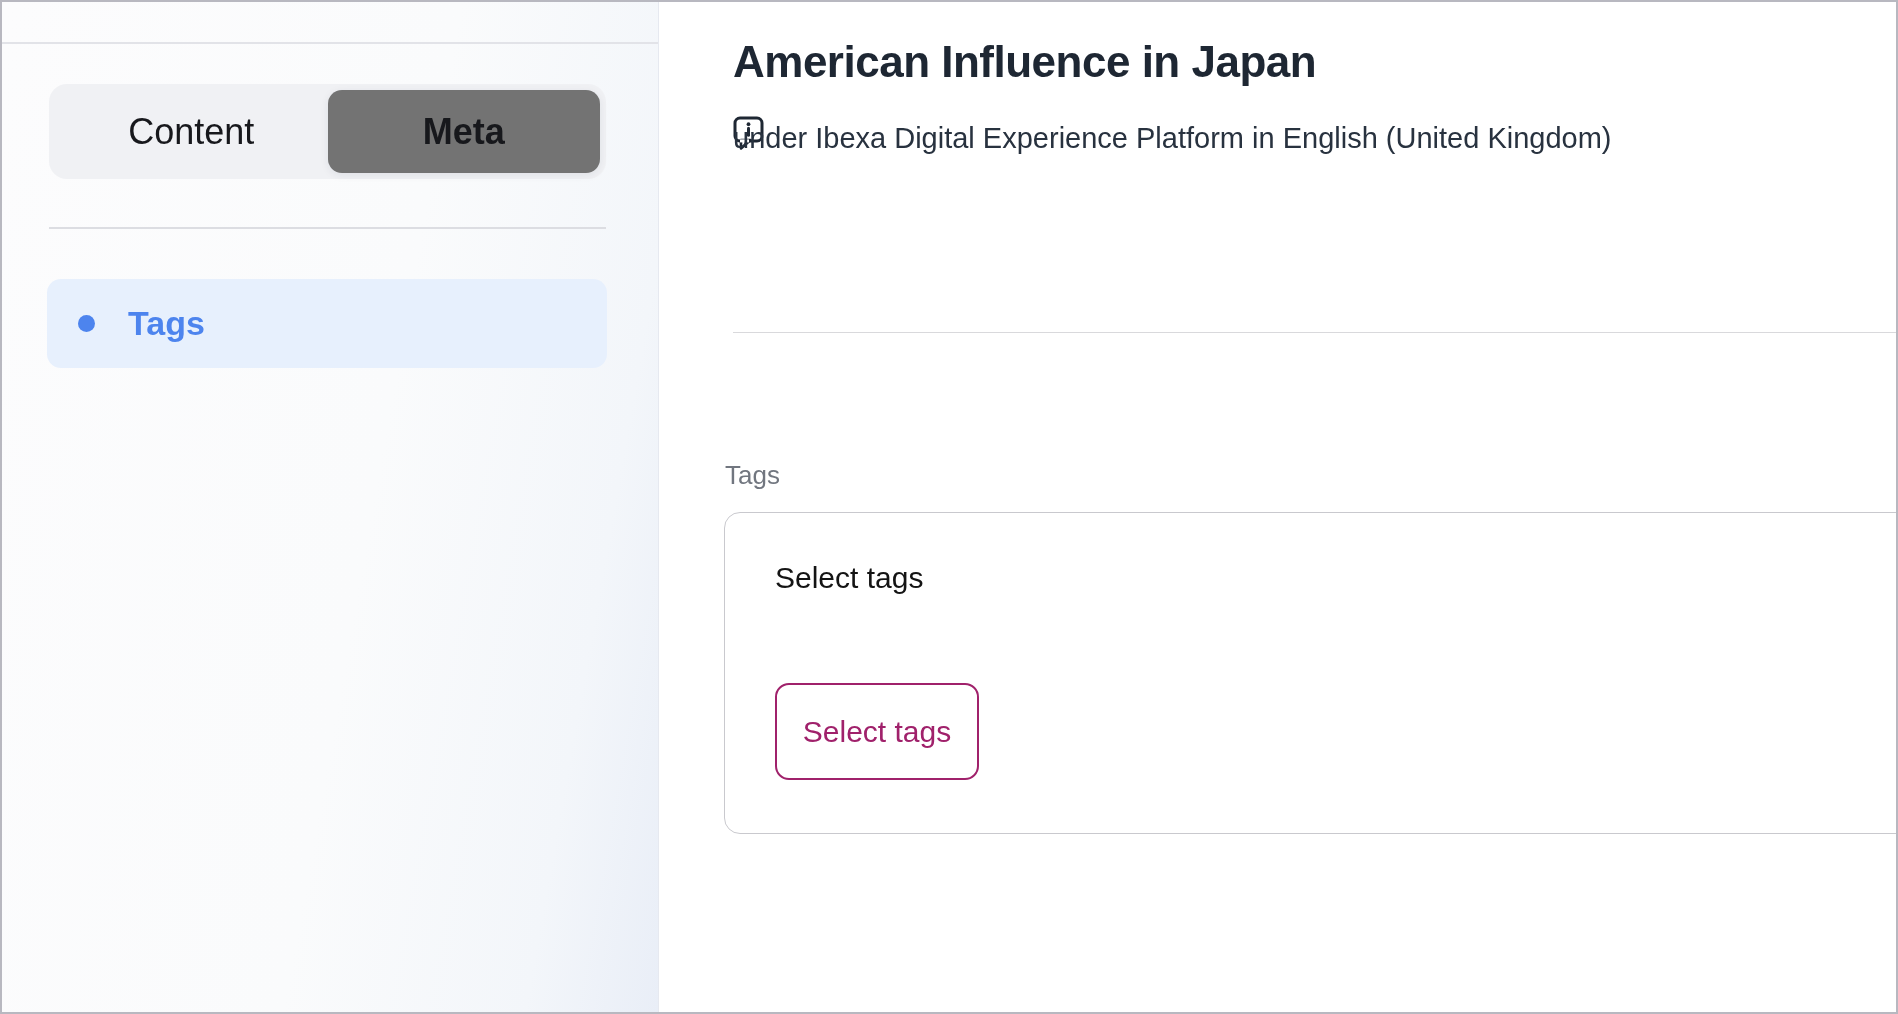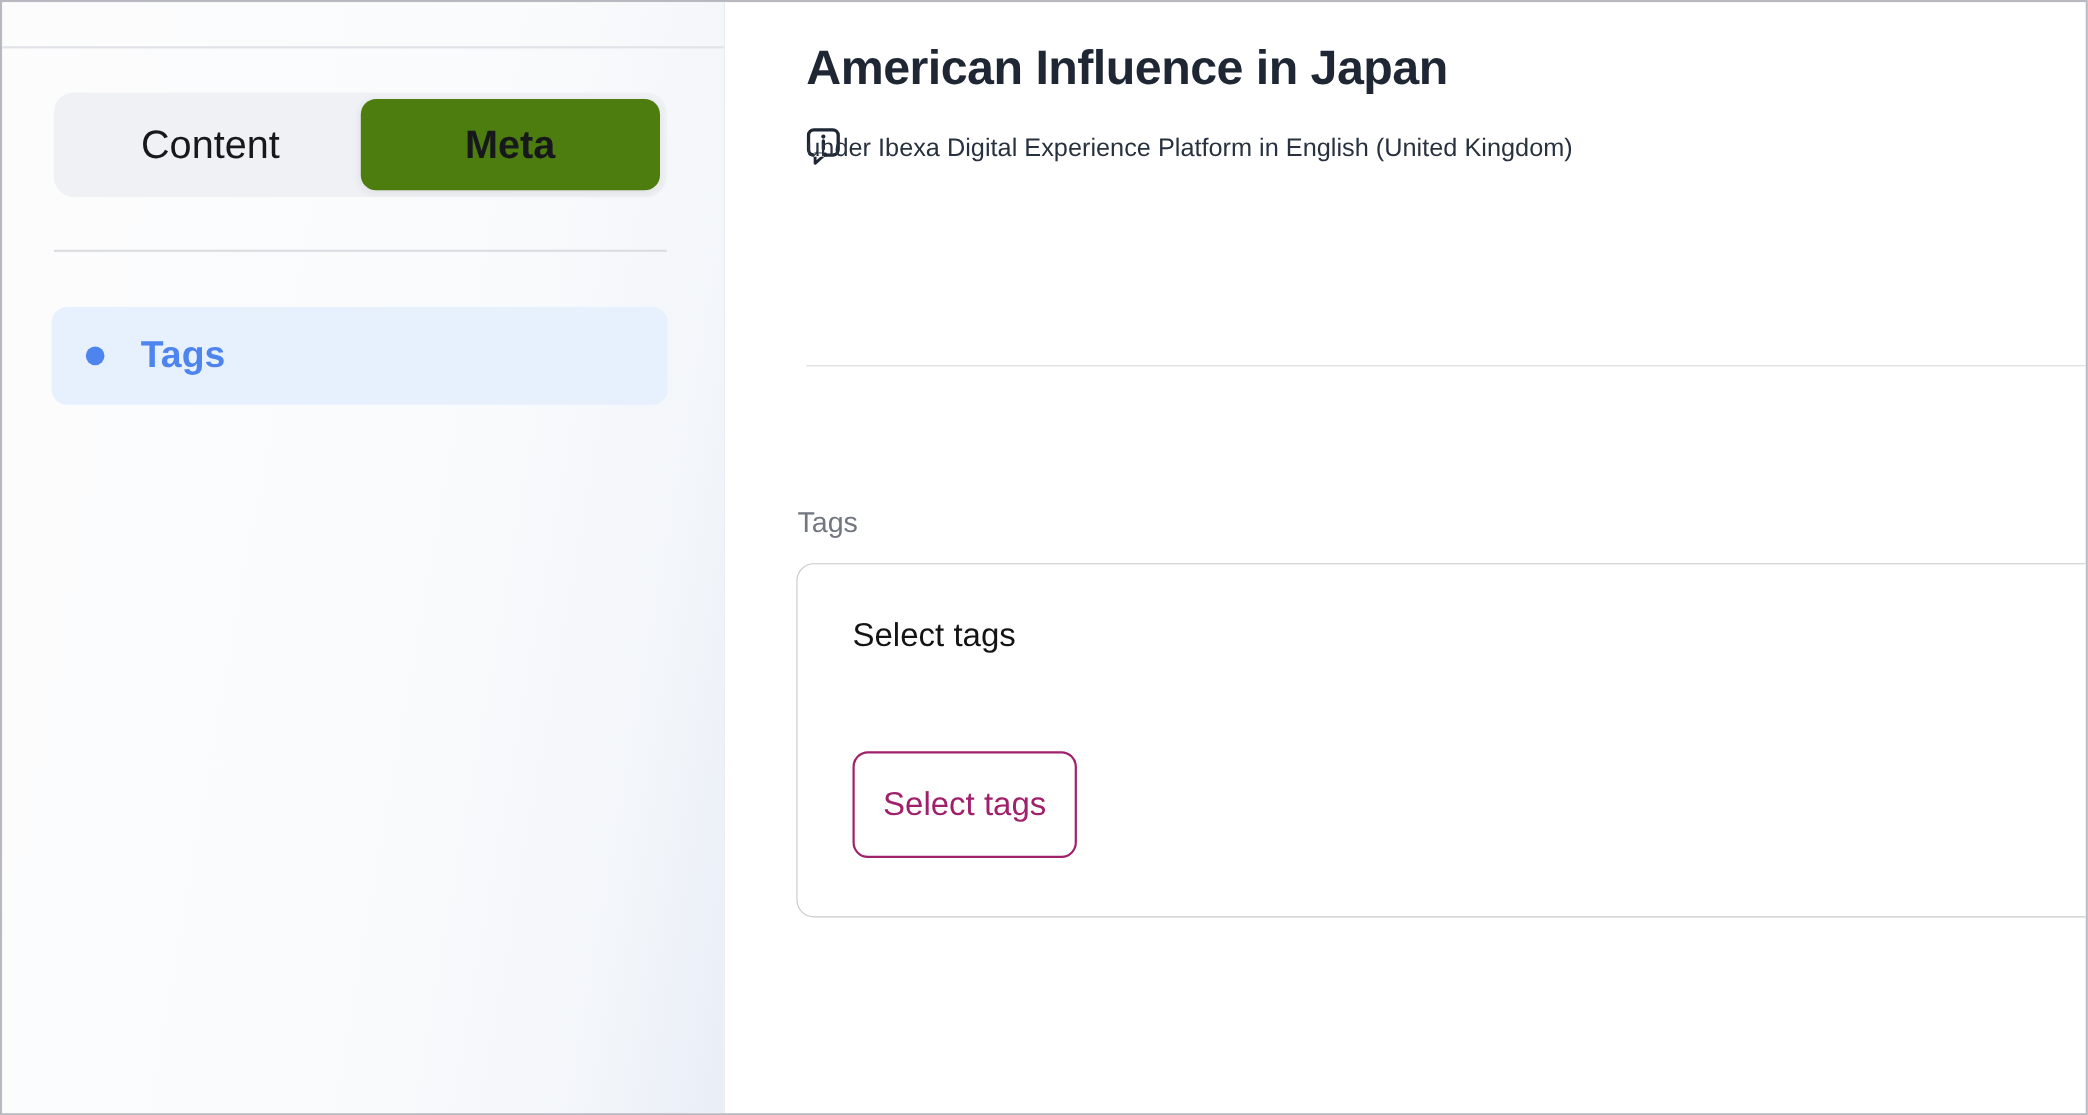--- a/index.html
+++ b/index.html
@@ -40,21 +40,21 @@
   }
   .toggle-btn {
     flex: 1 1 50%;
     border: none; background: transparent;
     font-family: "Liberation Sans", sans-serif;
     font-size: 36px; color: #17181c;
     border-radius: 14px;
     cursor: pointer;
   }
   .toggle-btn.active {
-    background: #4d7c0f;
+    background: #737373;
     font-weight: 700;
     box-shadow: 0 2px 8px rgba(25,35,60,0.08);
   }
   .sidebar-divider {
     position: absolute; top: 225px; left: 47px;
     width: 557px; height: 2px;
     background: #dcdde2; border: none;
   }
   .nav-item {
     position: absolute; top: 277px; left: 45px;
@@ -88,21 +88,21 @@
     flex-direction: column;
   }
   .page-title {
     font-size: 44px; font-weight: 700;
     color: #1e2733; letter-spacing: -0.5px;
     line-height: 1.18;
   }
   .info-icon { margin-top: 10px; flex: 0 0 auto; }
   .subtitle {
     position: absolute; top: 118px; left: 74px;
-    font-size: 23px; color: #28323f; line-height: 1.3;
+    font-size: 29px; color: #28323f; line-height: 1.3;
     white-space: nowrap;
   }
   .main-divider {
     position: absolute; top: 330px; left: 74px; right: 0;
     height: 1px; background: #d9d9dc; border: none;
   }
   .field-label {
     position: absolute; top: 458px; left: 66px;
     font-size: 26px; color: #71767f;
   }

